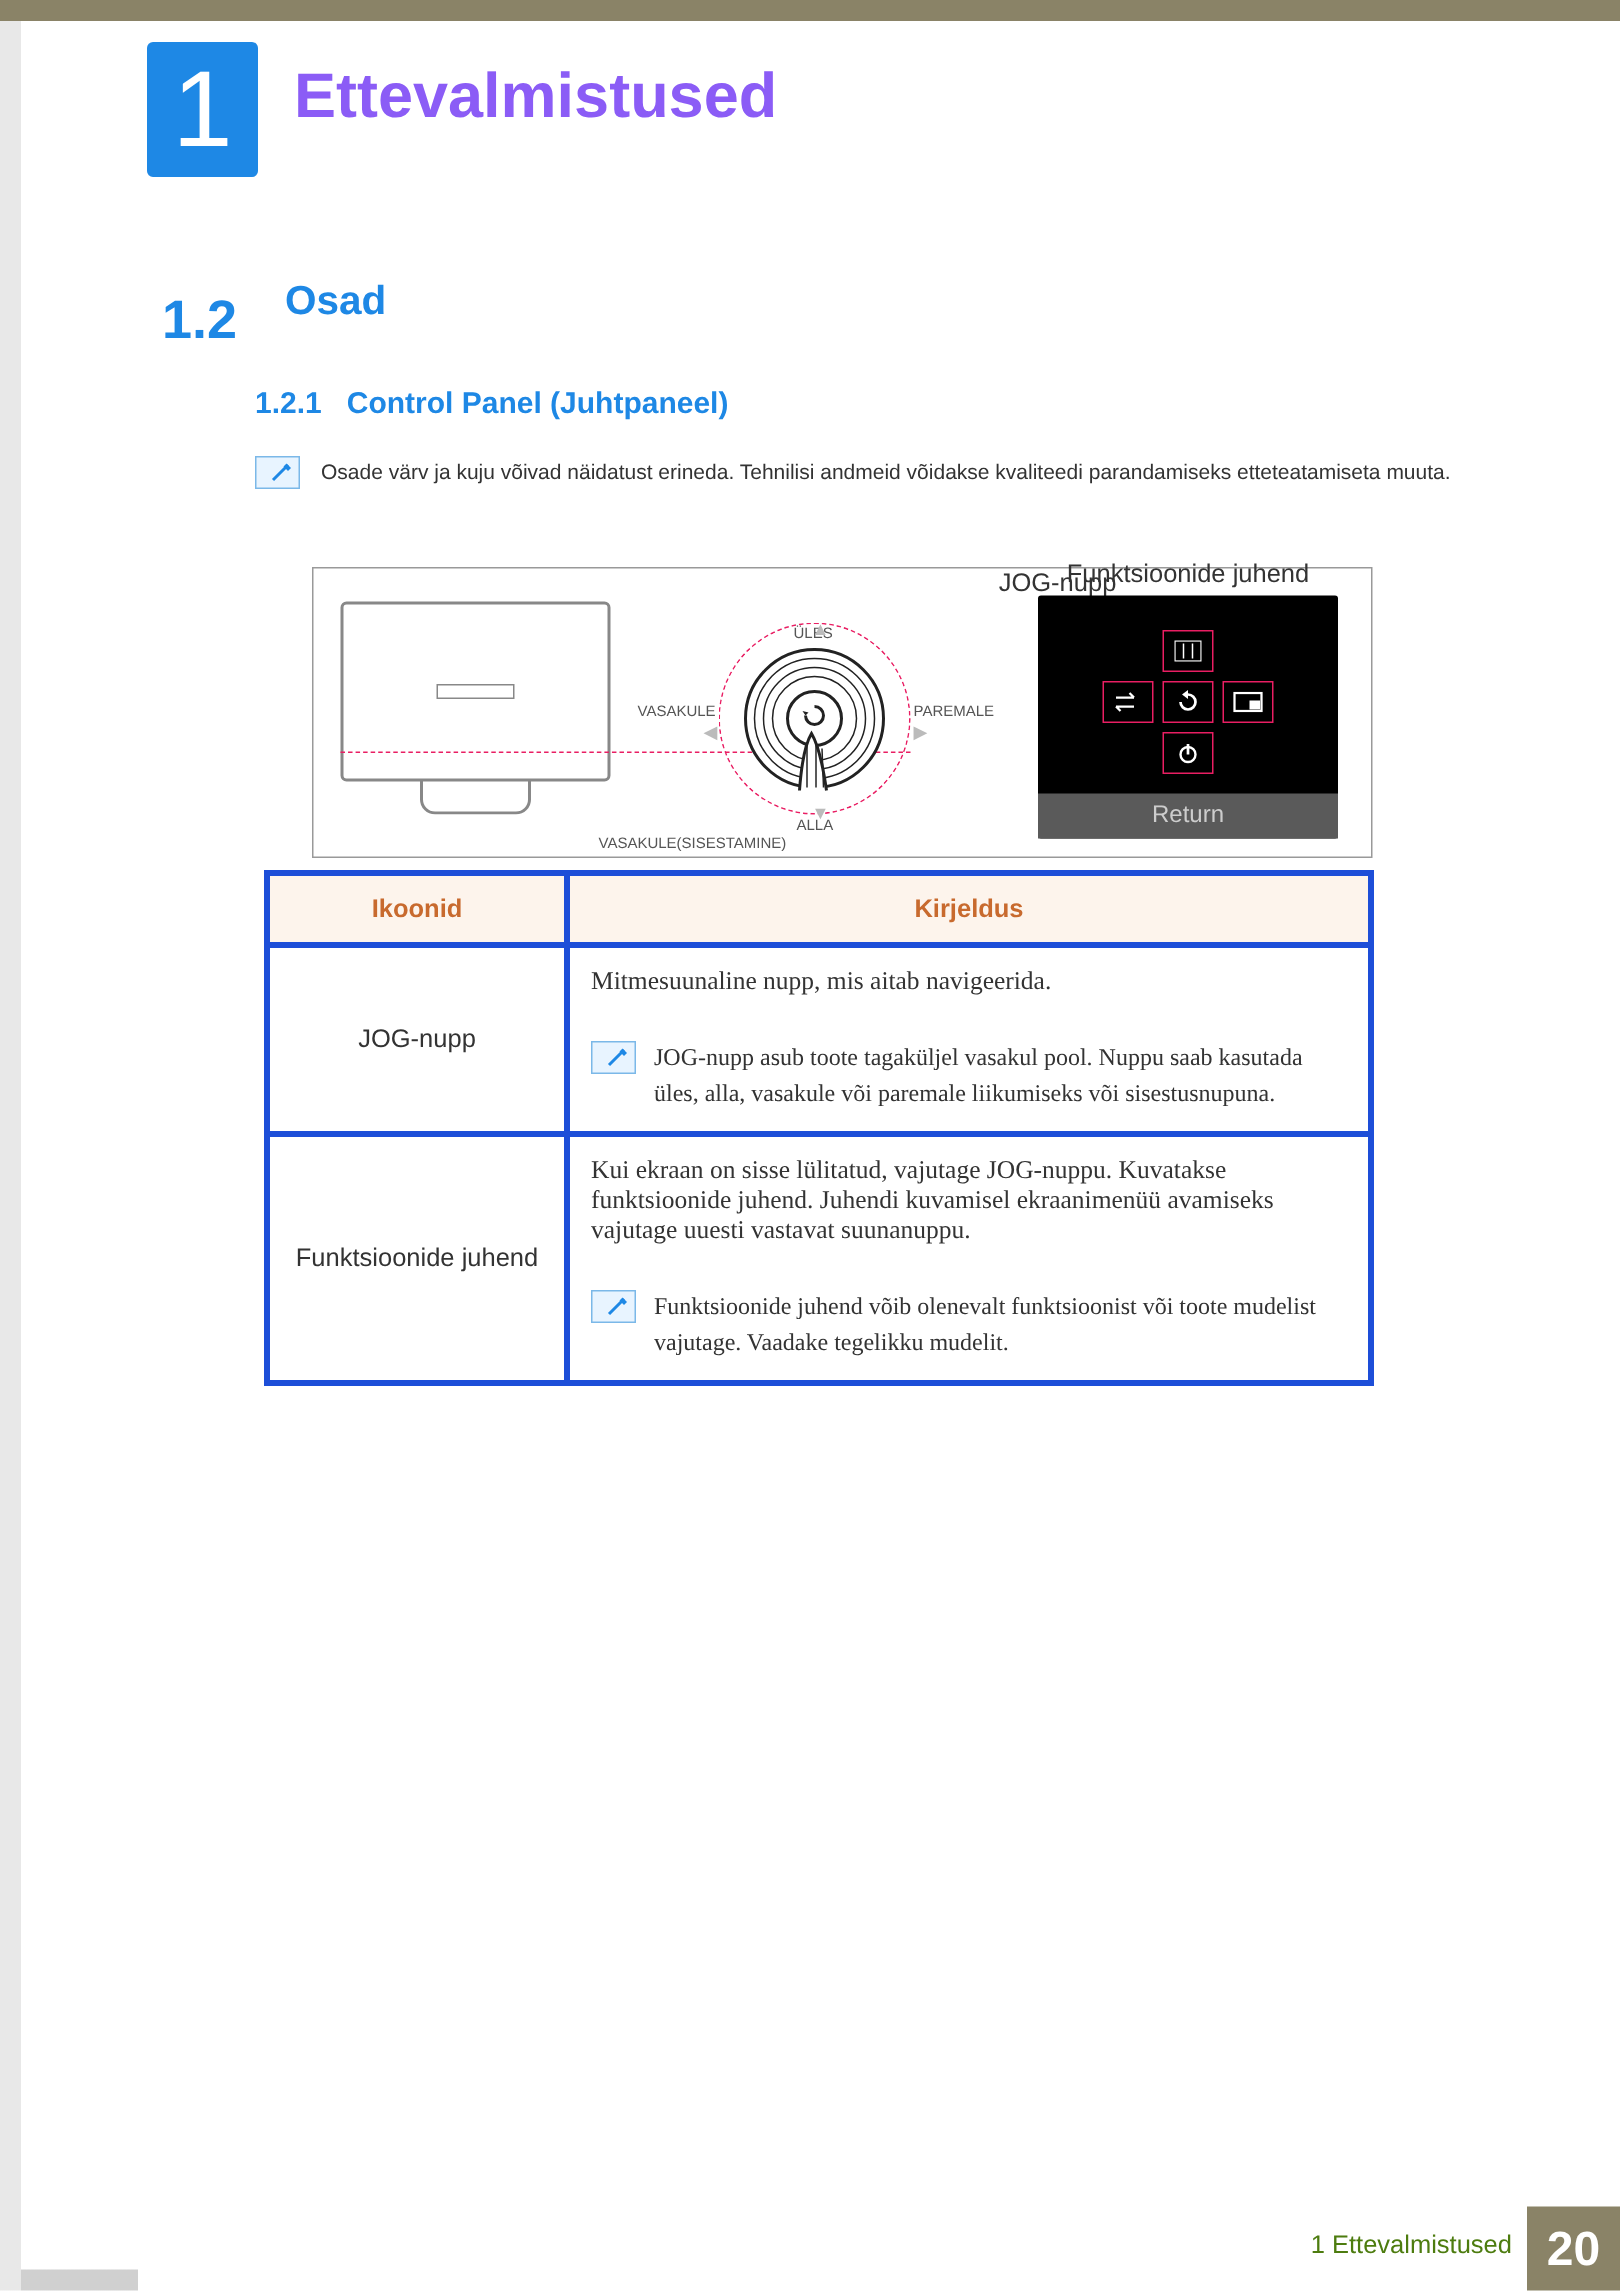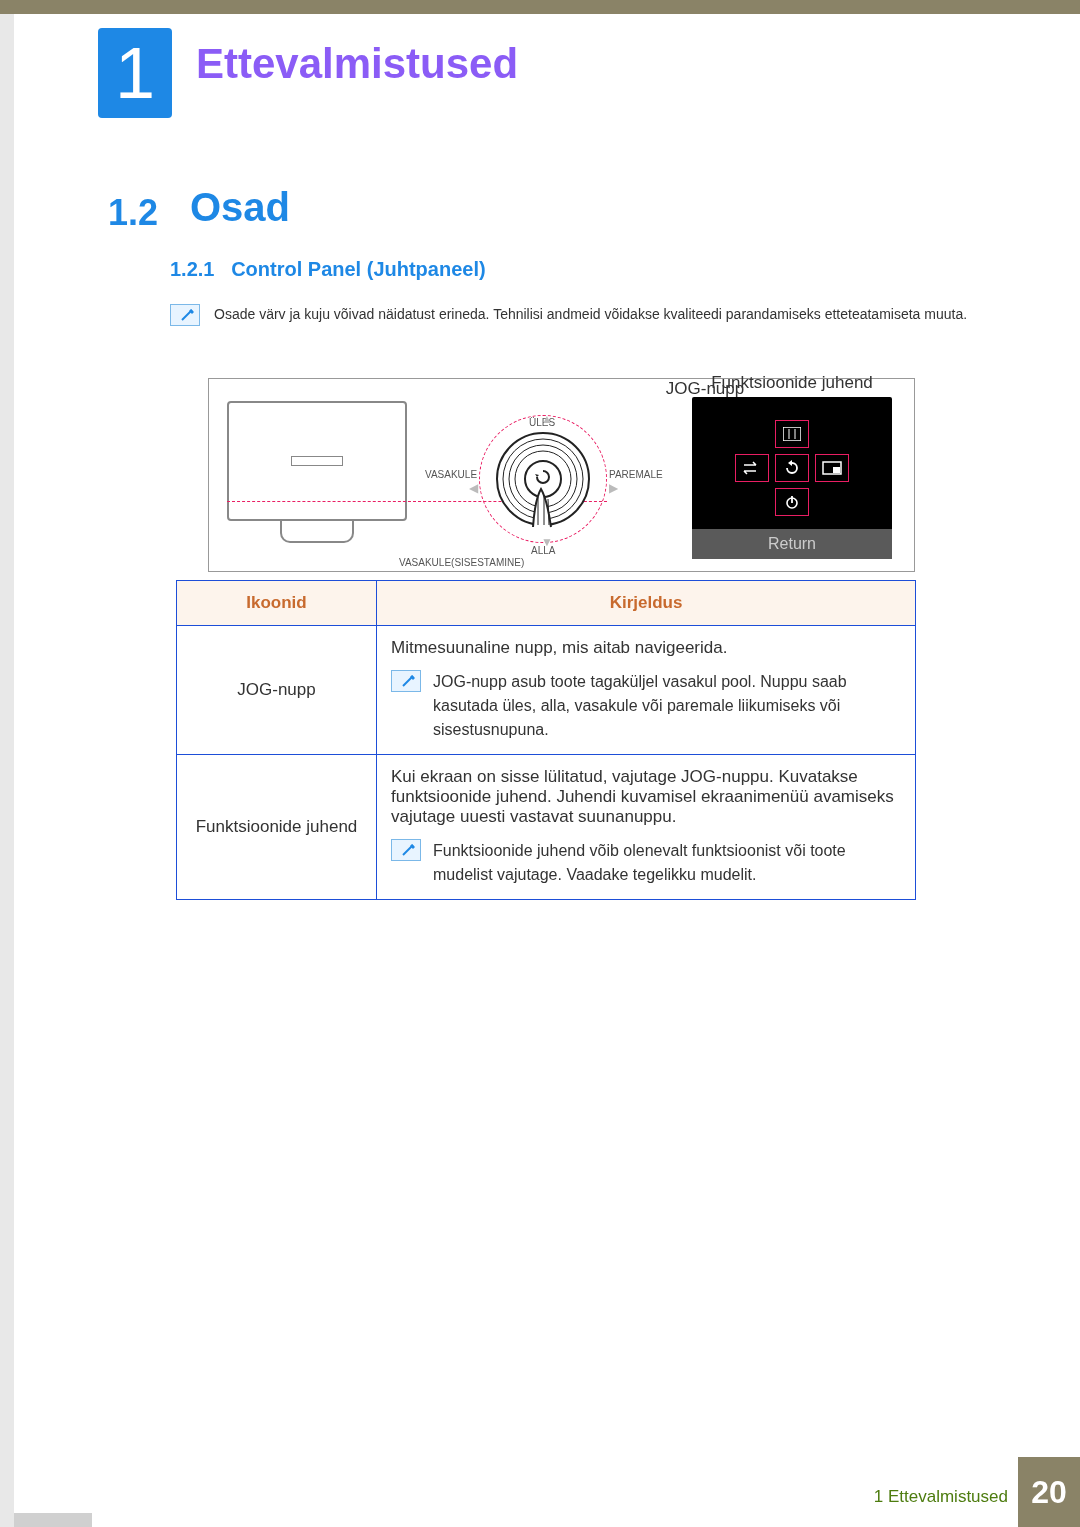--- a/index.html
+++ b/index.html
@@ -52,21 +52,21 @@
     left: 108px;
     top: 192px;
     font-size: 36px;
     color: #1e88e5;
     font-weight: bold;
   }
   .section-title {
     position: absolute;
     left: 190px;
     top: 185px;
-    font-size: 40px;
+    font-size: 27px;
     color: #1e88e5;
     font-weight: bold;
   }
   .subsection {
     position: absolute;
     left: 170px;
     top: 258px;
     font-size: 20px;
     color: #1e88e5;
     font-weight: bold;
@@ -197,54 +197,54 @@
 
   .desc-table {
     position: absolute;
     left: 176px;
     top: 580px;
     width: 740px;
     border-collapse: collapse;
     font-size: 17px;
   }
   .desc-table th, .desc-table td {
-    border: 1px solid #1d4ed8;
+    border: 4px solid #1d4ed8;
     padding: 12px 14px;
     vertical-align: middle;
   }
   .desc-table th {
     background: #fdf4ec;
     color: #c86a2e;
     font-weight: bold;
     text-align: center;
   }
   .desc-table td.col1 {
     text-align: center;
     width: 200px;
   }
-  .cell-inner { display:flex; flex-direction:column; gap:12px; }
+  .cell-inner { display:flex; flex-direction:column; gap:30px;font-family:Liberation Serif, serif; }
   .sub-note { display:flex; gap:12px; align-items:flex-start; }
   .sub-note .note-icon { flex-shrink:0; }
   .sub-note-text { font-size:16px; line-height:1.5; }
   .footer-bar {
     position:absolute;
     left:14px; right:0; bottom:0;
     height:14px;
     background: linear-gradient(to right,#d0d0d0 0,#d0d0d0 78px,transparent 78px);
   }
   .footer-label {
     position:absolute;
     right:72px; bottom:20px;
     font-size:17px;
     color:#4d7c0f;
   }
   .page-num-box {
     position:absolute;
     right:0; bottom:0;
-    width:62px; height:70px;
+    width:62px; height:56px;
     background:#8a8367;
     color:#fff;
     font-size:32px;
     font-weight:bold;
     display:flex;
     align-items:center;
     justify-content:center;
   }
 </style>
 </head>

